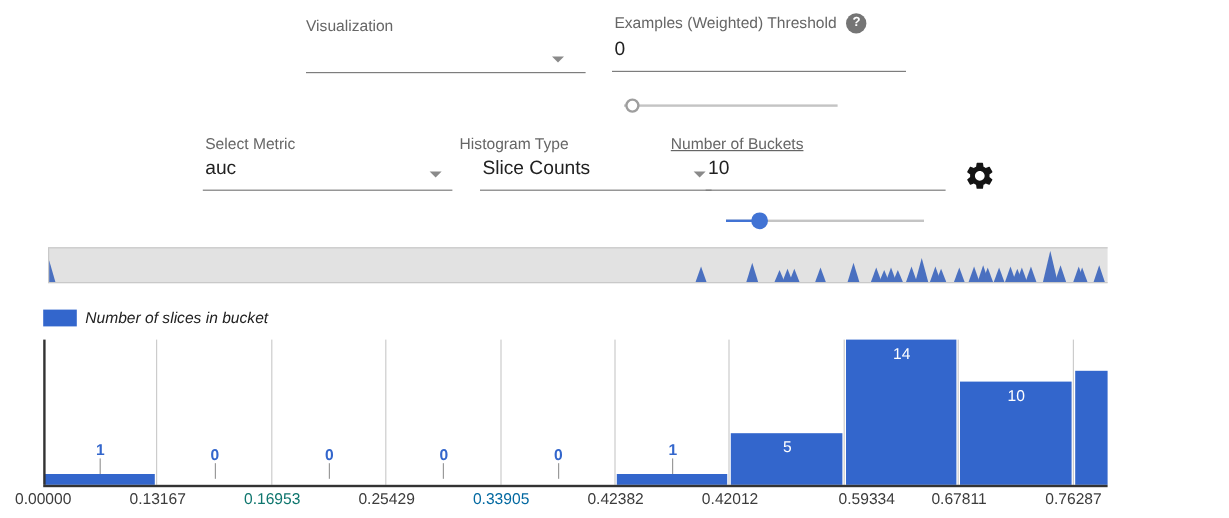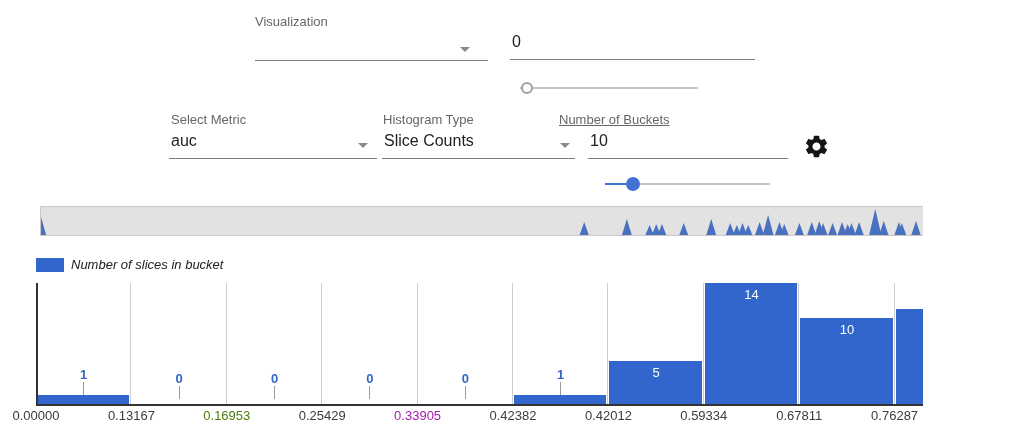--- a/index.html
+++ b/index.html
@@ -52,38 +52,41 @@
 <body>
 
 <div id="app">
 
   <div class="abs ctl-label" style="left:255px; top:14px;">Visualization</div>
   <div class="abs" style="left:255px; top:34px; width:235px; height:28px;">
     <div class="dd-arrow abs" style="left:205px; top:13px;"></div>
     <div class="underline abs" style="left:0; top:26px; width:233px;"></div>
   </div>
 
+  <div class="abs ctl-label" style="left:512px; top:11px;">
+    <span>Examples (Weighted) Threshold</span><span class="help-icon">?</span>
+  </div>
   <div class="abs" style="left:510px; top:33px; width:245px; height:27px;">
     <div class="ctl-value" style="padding-left:2px;">0</div>
     <div class="underline abs" style="left:0; top:26px; width:245px;"></div>
   </div>
   <div class="abs" style="left:520px; top:81px; width:178px; height:14px;">
     <div class="slider-track" style="left:0; top:6px; width:178px;"></div>
     <div class="slider-handle-hollow" id="thr-handle" style="top: 1px; left: 1.12px;"></div>
   </div>
 
   <div class="abs ctl-label" style="left:171px; top:112px;">Select Metric</div>
   <div class="abs" style="left:169px; top:132px; width:208px; height:27px;">
     <div class="ctl-value" style="padding-left:2px;">auc</div>
     <div class="dd-arrow abs" style="left:189px; top:11px;"></div>
     <div class="underline abs" style="left:0; top:26px; width:208px;"></div>
   </div>
 
   <div class="abs ctl-label" style="left:383px; top:112px;">Histogram Type</div>
-  <div class="abs" style="left:382px; top:132px; width:193px; height:27px;">
+  <div class="abs" style="left:400px; top:132px; width:193px; height:27px;">
     <div class="ctl-value" style="padding-left:2px;">Slice Counts</div>
     <div class="dd-arrow abs" style="left:178px; top:11px;"></div>
     <div class="underline abs" style="left:0; top:26px; width:193px;"></div>
   </div>
 
   <div class="abs ctl-label" style="left:559px; top:112px;text-decoration:underline;">Number of Buckets</div>
   <div class="abs" style="left:588px; top:132px; width:200px; height:27px;">
     <div class="ctl-value" style="padding-left:2px;">10</div>
     <div class="underline abs" style="left:0; top:26px; width:200px;"></div>
   </div>
@@ -194,24 +197,24 @@
       <div class="bar" style="left: 764.2px; width: 92.4px; height: 86.4286px; background: rgb(51, 102, 204);"></div>
       <div class="bar-label-in" style="left: 790.9px; width: 40px; top: 38.5714px; color: rgb(255, 255, 255);">10</div>
       <div class="bar" style="left: 859.6px; width: 92.4px; height: 95.0714px; background: rgb(51, 102, 204);"></div>
       <div class="bar-label-in" style="left: 886.3px; width: 40px; top: 29.9286px; color: rgb(255, 255, 255);">11</div>
     </div>
   <div id="axis-left"></div>
   <div id="axis-baseline"></div>
   <div id="x-labels">
       <div class="x-label" style="left: -6px; color: rgb(60, 60, 60);">0.00000</div>
       <div class="x-label" style="left: 89.4px; color: rgb(60, 60, 60);">0.13167</div>
-      <div class="x-label" style="left: 184.8px; color: #4d7c0f;">0.16953</div>
+      <div class="x-label" style="left: 184.8px; color: #0f766e;">0.16953</div>
       <div class="x-label" style="left: 280.2px; color: rgb(60, 60, 60);">0.25429</div>
-      <div class="x-label" style="left: 375.6px; color: #a21caf;">0.33905</div>
+      <div class="x-label" style="left: 375.6px; color: #0369a1;">0.33905</div>
       <div class="x-label" style="left: 471px; color: rgb(60, 60, 60);">0.42382</div>
       <div class="x-label" style="left: 566.4px; color: rgb(60, 60, 60);">0.42012</div>
-      <div class="x-label" style="left: 661.8px; color: rgb(60, 60, 60);">0.59334</div>
+      <div class="x-label" style="left: 661.8px; color: rgb(60, 60, 60); text-align: right;">0.59334</div>
       <div class="x-label" style="left: 757.2px; color: rgb(60, 60, 60);">0.67811</div>
       <div class="x-label" style="left: 852.6px; color: rgb(60, 60, 60);">0.76287</div>
       <div class="x-label" style="left: 948px; color: rgb(60, 60, 60);">0.84763</div>
     </div>
 
 </div>
 
 </body></html>

